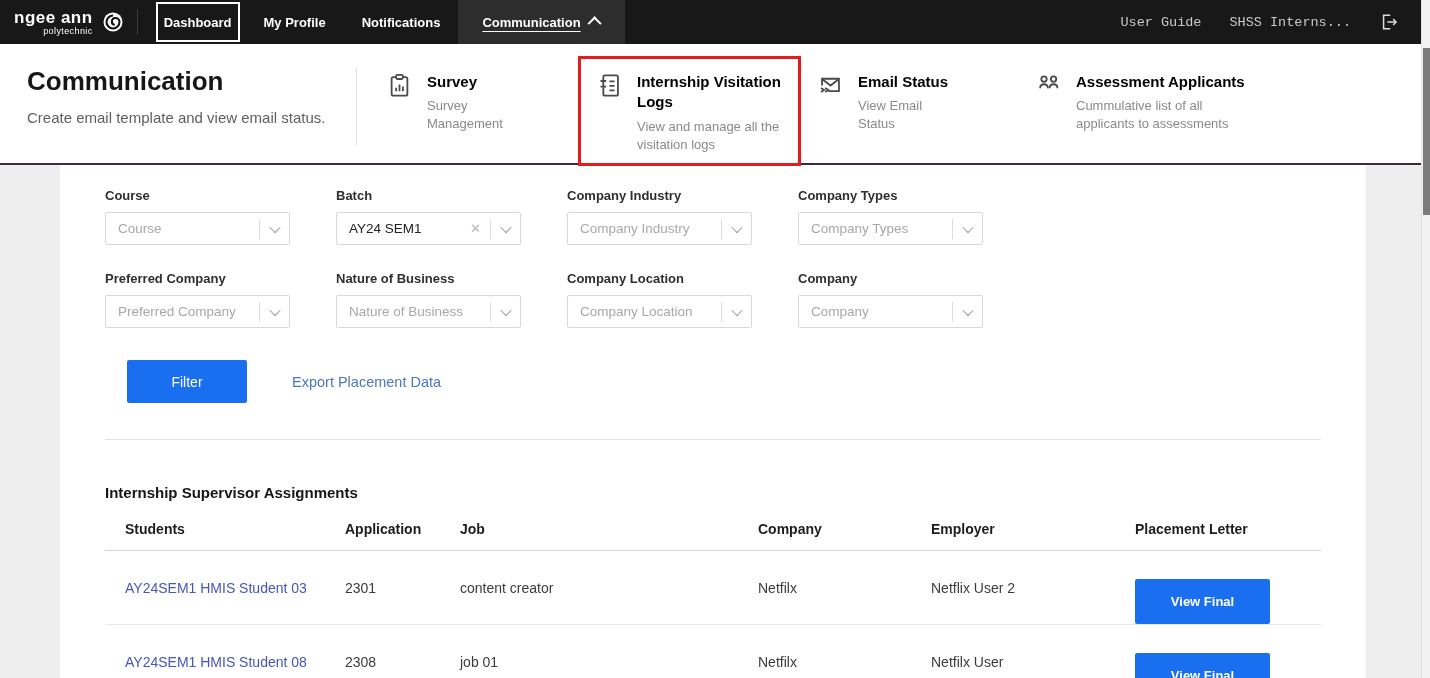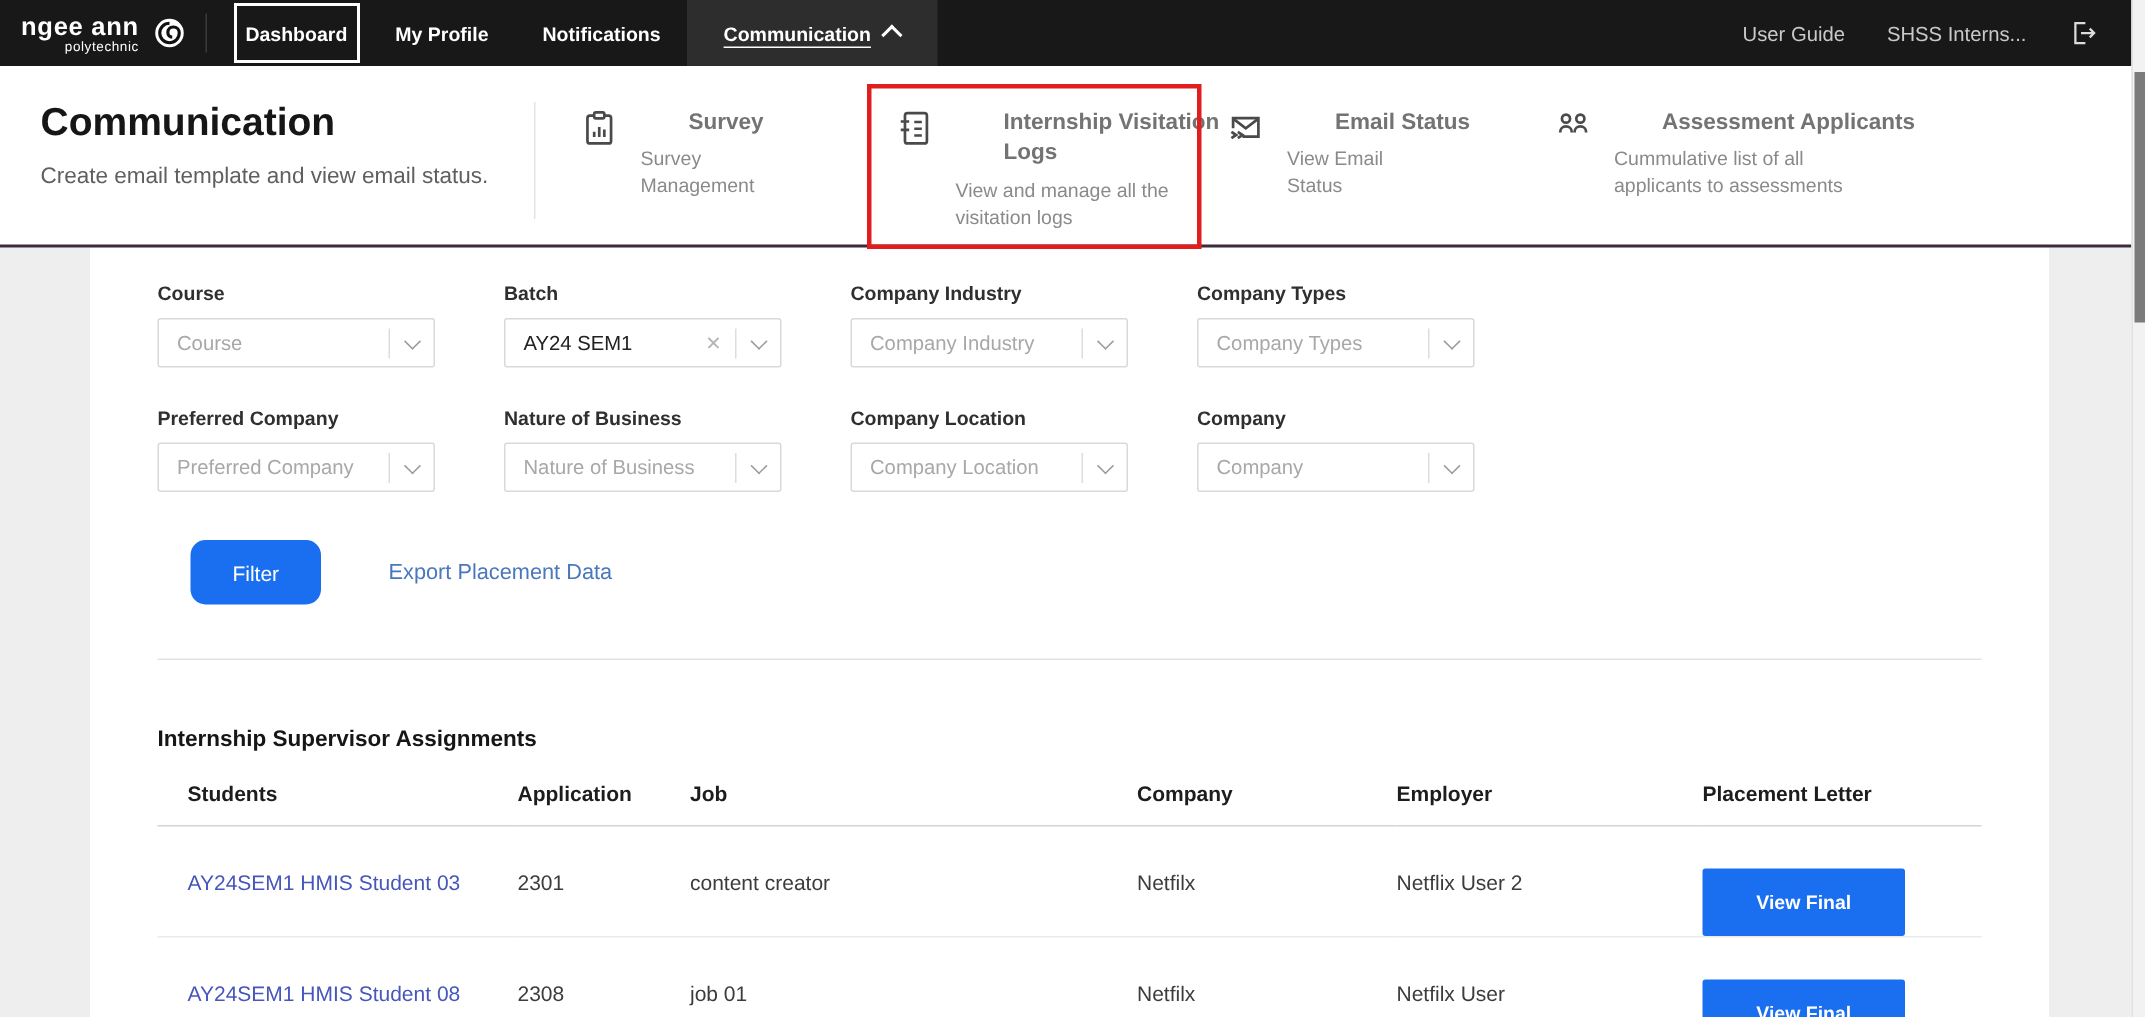--- a/index.html
+++ b/index.html
@@ -11,32 +11,32 @@
   .logo{display:flex;align-items:center;gap:8px;padding:0 12px 0 14px;height:100%;}
   .logo-text{color:#fff;line-height:1;text-align:left;}
   .logo-text .l1{font-size:17px;font-weight:bold;letter-spacing:.5px;}
   .logo-text .l2{font-size:9px;margin-top:1px;text-align:right;letter-spacing:.4px;}
   .nav-sep{width:1px;height:26px;background:#3a3a3a;margin-right:12px;}
   .nav-tab{color:#fff;font-size:13px;font-weight:bold;padding:0 18px;height:44px;display:flex;align-items:center;cursor:pointer;white-space:nowrap;}
   .nav-tab.boxed{border:2px solid #fff;height:36px;margin:0 6px;padding:0 6px;}
   .nav-tab.active{background:#2d2d2d;padding:0 24px;}
   .nav-tab.active .lbl{text-decoration:underline;text-underline-offset:4px;padding-right:6px;}
   .caret-up{display:inline-block;width:8px;height:8px;border-left:2.2px solid #fff;border-top:2.2px solid #fff;transform:rotate(45deg) translateY(2px);margin-left:4px;}
-  .nav-right{margin-left:auto;display:flex;align-items:center;gap:28px;padding-right:22px;}
+  .nav-right{margin-left:auto;display:flex;align-items:center;gap:28px;padding-right:22px;font-family:Liberation Mono, monospace;}
   .nav-right .nav-link{color:#c9c9c9;font-size:13.5px;cursor:pointer;white-space:nowrap;}
   .logout{display:flex;align-items:center;cursor:pointer;}
 
   
   .header{position:absolute;top:44px;left:0;width:1421px;height:119px;background:#fff;border-bottom:2px solid #3c2c3a;z-index:4;}
   .header-left{position:absolute;left:27px;top:22px;}
   .page-title{font-size:26px;font-weight:bold;color:#161616;margin:0;}
   .page-subtitle{font-size:15px;color:#5f5f5f;margin-top:12px;}
   .vdiv{position:absolute;left:356px;top:24px;width:1px;height:78px;background:#e3e3e3;}
   .menu-item{position:absolute;top:28px;display:flex;gap:14px;align-items:flex-start;cursor:pointer;}
-  .menu-text .mt{color:#737373;font-size:15px;font-weight:bold;line-height:1.35;margin-left:32px;}
+  .menu-text .mt{color:#000000;font-size:15px;font-weight:bold;line-height:1.35;}
   .menu-text .md{color:#8a8a8a;font-size:13px;line-height:1.4;margin-top:5px;}
   .mi-survey{left:386px;}  .mi-survey .menu-text{width:100px;}
   .mi-ivl{left:596px;}     .mi-ivl .mt{width:155px;} .mi-ivl .md{width:150px;}
   .mi-email{left:817px;}   .mi-email .md{width:90px;}
   .mi-assess{left:1035px;} .mi-assess .mt{width:210px;} .mi-assess .md{width:160px;}
   .red-box{position:absolute;left:578px;top:12px;width:217px;height:104px;border:3px solid #e11d1d;pointer-events:none;}
 
   
   .content{position:absolute;top:165px;left:0;width:1421px;height:513px;background:#efeeee;}
   .card{position:absolute;left:60px;top:0;width:1306px;height:560px;background:#fff;padding:23px 45px 0 45px;box-sizing:border-box;}
@@ -45,21 +45,21 @@
   .field-label{font-size:13px;font-weight:bold;color:#2f2f2f;margin-bottom:9px;}
   .select{height:33px;border:1px solid #d9d9d9;border-radius:2px;background:#fff;display:flex;align-items:center;box-sizing:border-box;padding:0 10px 0 12px;cursor:pointer;}
   .select .ph{font-size:13.5px;color:#a8a8a8;flex:1;white-space:nowrap;overflow:hidden;}
   .select .val{font-size:13.5px;color:#222;flex:1;white-space:nowrap;}
   .x-icon{font-size:13px;color:#b5b5b5;margin-right:9px;cursor:pointer;}
   .sel-line{width:1px;height:20px;background:#ddd;margin-right:11px;}
   .chev{display:inline-block;width:7px;height:7px;border-right:1.6px solid #9b9b9b;border-bottom:1.6px solid #9b9b9b;transform:rotate(45deg) translate(-1px,-1px);}
 
   .actions{display:flex;align-items:center;margin:32px 0 0 22px;}
   .btn-blue{background:#1a6ff0;color:#fff;border:none;border-radius:2px;font-family:inherit;cursor:pointer;}
-  .filter-btn{width:87px;height:43px;font-size:14px;border-radius:10px;}
+  .filter-btn{width:120px;height:43px;font-size:14px;}
   .export-link{margin-left:45px;color:#4a78bc;font-size:14.5px;cursor:pointer;}
 
   .hdiv{height:1px;background:#e2e2e2;margin-top:36px;}
 
   .table-title{font-size:15px;font-weight:bold;color:#161616;margin-top:44px;}
   table.assign{border-collapse:collapse;width:1216px;margin-top:16px;table-layout:fixed;}
   table.assign th{font-size:14px;font-weight:bold;color:#1d1d1d;text-align:left;padding:4px 0 13px 0;border-bottom:1px solid #d4d4d4;}
   table.assign th:first-child, table.assign td:first-child{padding-left:20px;}
   table.assign td{height:60px;font-size:14px;color:#3c3c3c;border-bottom:1px solid #eaeaea;padding:0;}
   .student-link{color:#4656bb;cursor:pointer;}

